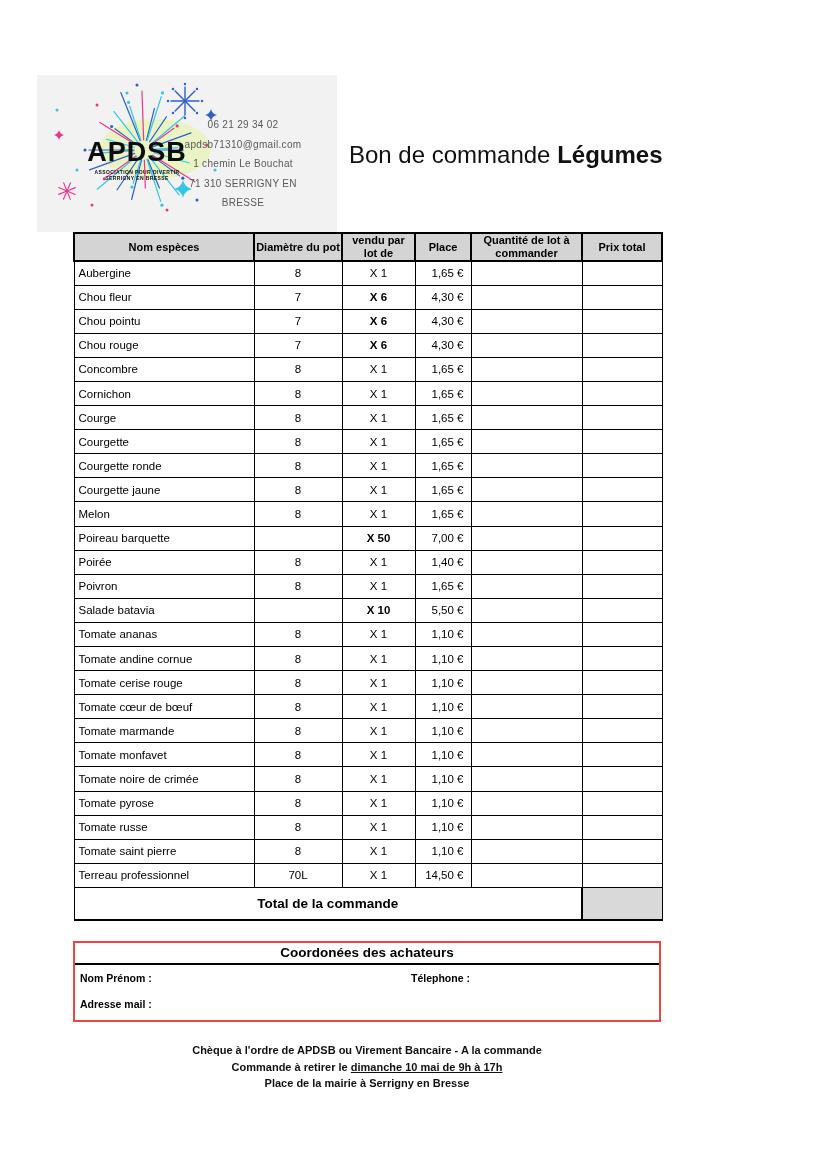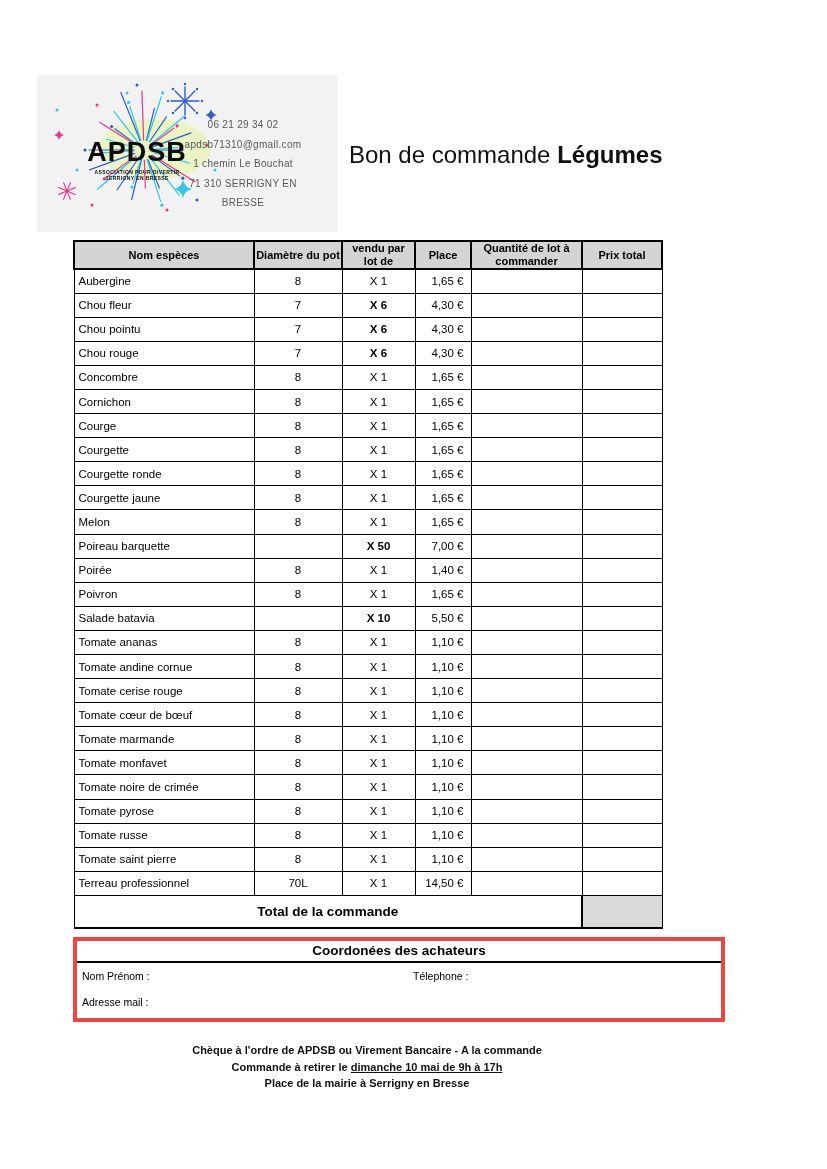--- a/index.html
+++ b/index.html
@@ -14,41 +14,41 @@
   .logo-subtitle { position: absolute; left: 0; top: 94px; width: 200px; text-align: center;
                    font-size: 5px; font-weight: 700; color: #111; line-height: 6px; letter-spacing: .4px; }
   .logo-contact { position: absolute; left: 140px; top: 40px; width: 132px; text-align: center;
                   font-size: 10px; color: #595959; line-height: 19.5px; letter-spacing: .3px; }
 
   
   .doc-title { position: absolute; left: 349px; top: 141px; font-size: 24px; color: #111; white-space: nowrap; }
   .doc-title .bold { font-weight: 700; }
 
   
-  .table-wrap { position: absolute; left: 73px; top: 240px; width: 590px; }
+  .table-wrap { position: absolute; left: 73px; top: 232px; width: 590px; }
   table.order { border-collapse: collapse; width: 588px; table-layout: fixed; }
   table.order th { background: #d4d4d4; border: 2px solid #000; font-size: 11px; font-weight: 700; padding: 0 1px; }
   table.order th .hclip { height: 26px; overflow: hidden; display: flex; align-items: center; justify-content: center;
                           text-align: center; line-height: 13px; }
   table.order td { border: 1px solid #000; height: 24.1px; font-size: 11.5px; vertical-align: middle;
                    overflow: hidden; white-space: nowrap; }
   td.c-name  { text-align: left; padding-left: 4px; }
   td.c-diam, td.c-lot { text-align: center; }
   td.c-lot.boldlot { font-weight: 700; }
   td.c-price { text-align: right; padding-right: 7px; margin-top: 8px; }
   tr.total-row td { height: 33px; border: 1px solid #000; border-bottom: 2px solid #000; margin-top: 44px; }
   tr.total-row td.total-label-cell { font-size: 13.5px; font-weight: 700; text-align: center; }
   tr.total-row td.total-amount-cell { background: #d9d9d9; border-left: 2px solid #000; }
   table.order tr:first-child th { border-top: 2px solid #000; }
 
   
-  .buyers { margin-top: 8px; width: 652px; border: 4px solid #ef4444; }
+  .buyers { margin-top: 20px; width: 588px; border: 2px solid #ef4444; }
   .buyers-title { border-bottom: 2px solid #000; text-align: center; font-size: 13.5px; font-weight: 700;
                   padding: 2px 0 3px; }
-  .buyers-fields { position: relative; height: 55px; font-size: 10.5px; font-weight: 400; text-align: right; }
+  .buyers-fields { position: relative; height: 55px; font-size: 10.5px; font-weight: 700; text-align: right; }
   .field-name  { position: absolute; left: 5px;  top: 7px;  }
   .field-phone { position: absolute; left: 336px; top: 7px; }
   .field-mail  { position: absolute; left: 5px;  top: 33px; }
 
   
   .footer-note { position: absolute; left: 73px; top: 1042px; width: 588px; text-align: center;
                  font-size: 11px; font-weight: 700; line-height: 16.5px; color: #111; }
   .footer-note .u { text-decoration: underline; }
 </style>
 </head>

